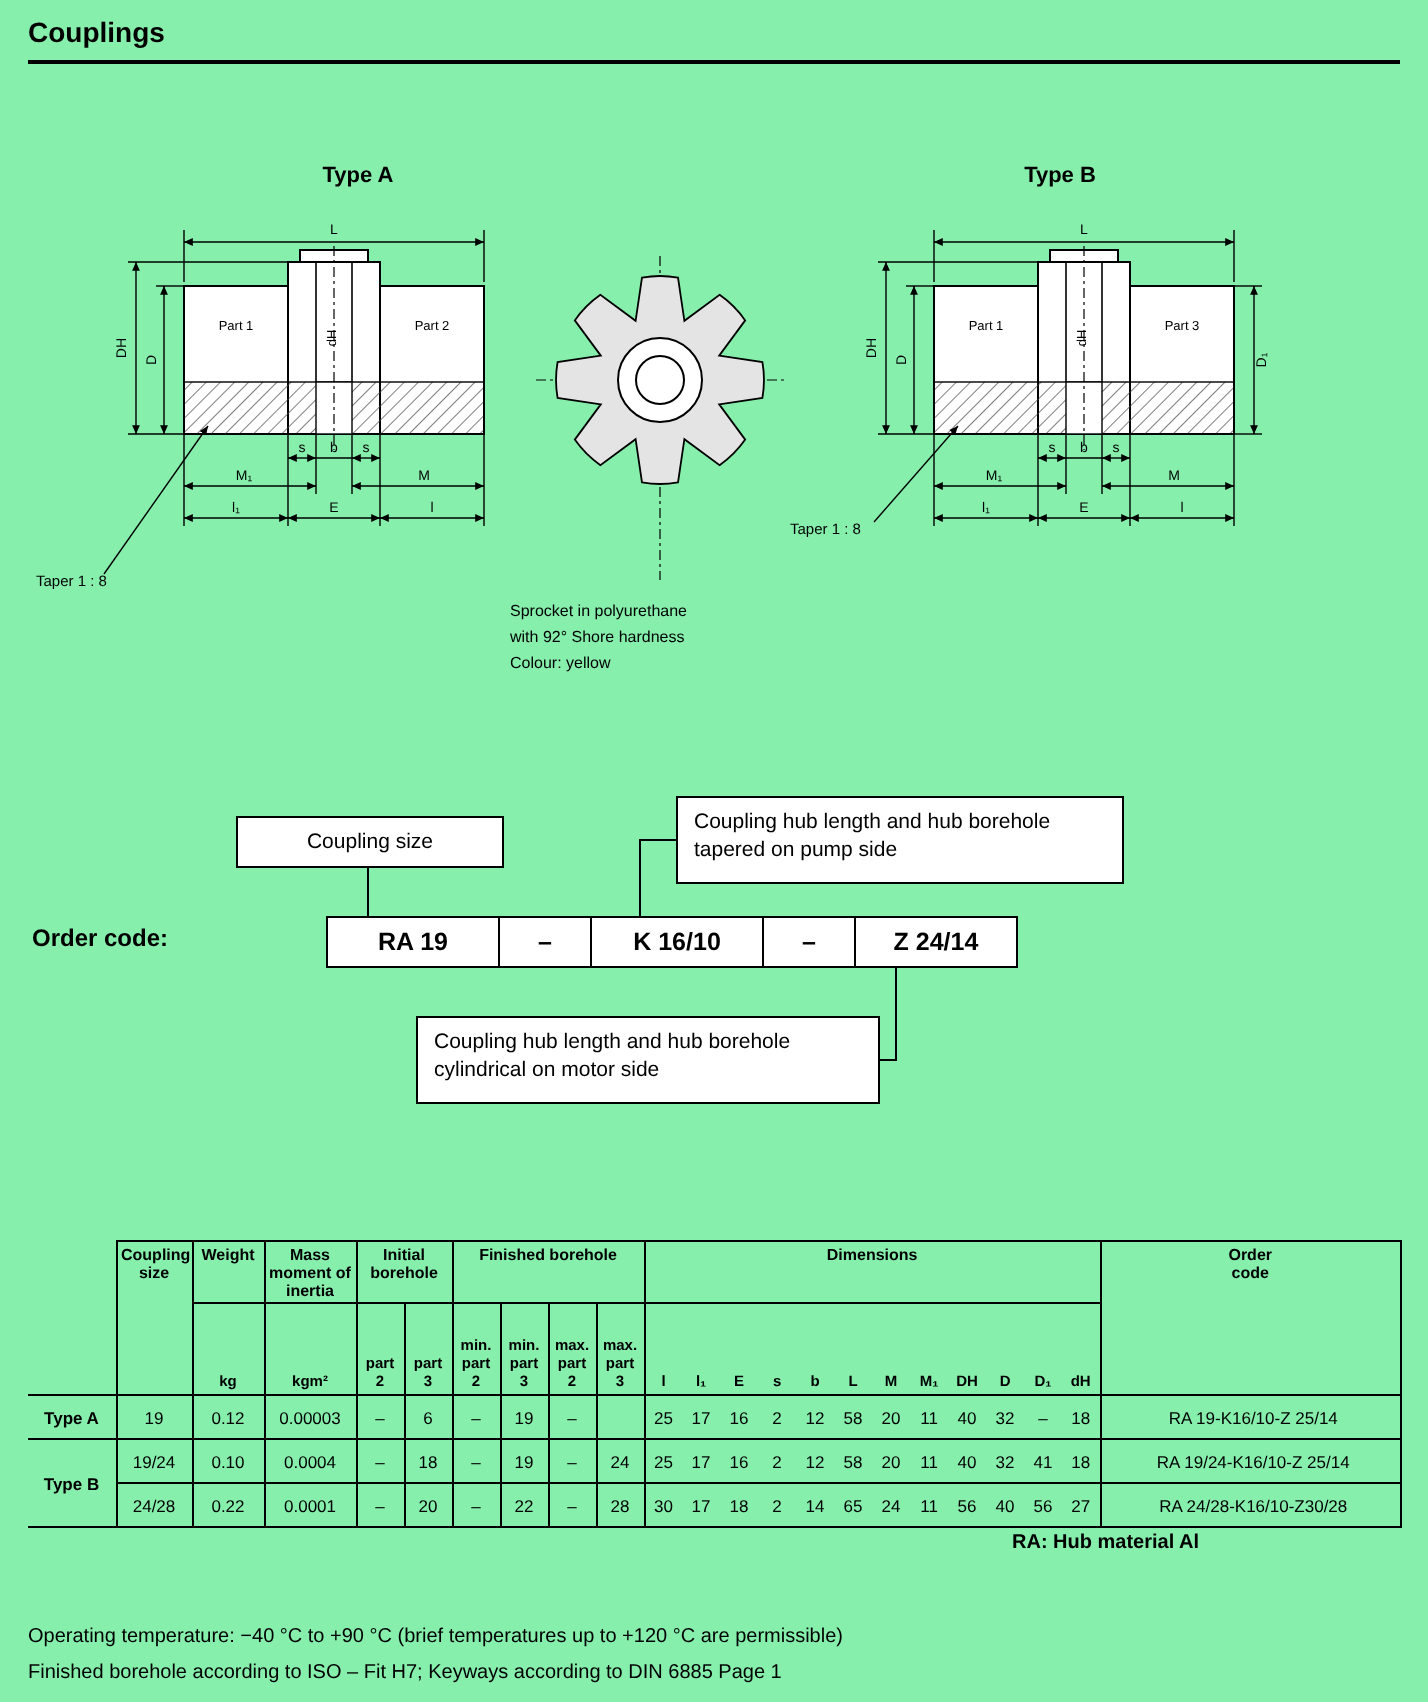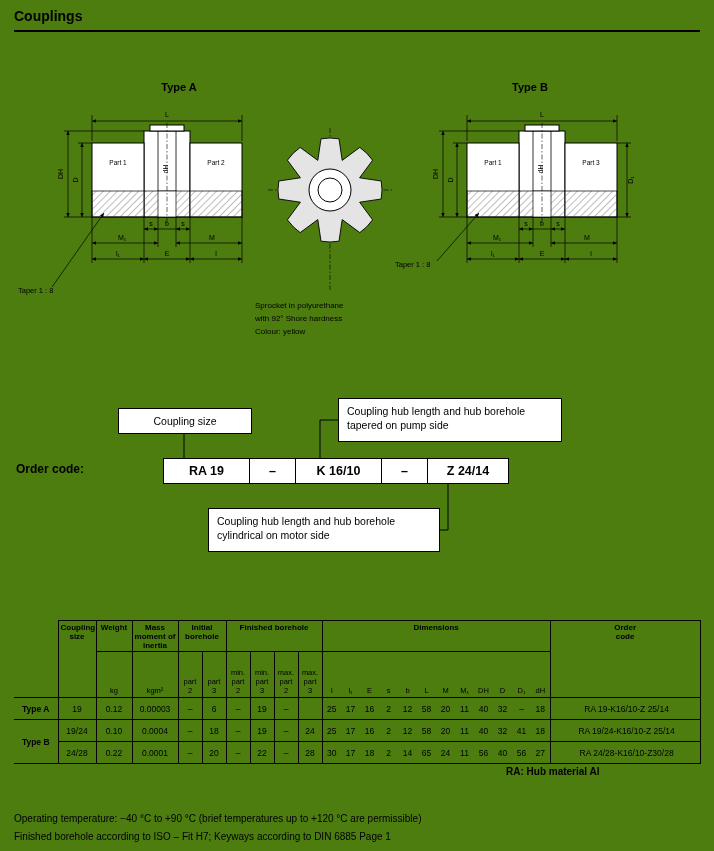--- a/index.html
+++ b/index.html
@@ -1,17 +1,17 @@
 <!DOCTYPE html>
 <html><head>
 <meta charset="utf-8">
 <style>
   html,body{margin:0;padding:0;background:#fff;}
   body{width:714px;height:851px;position:relative;font-family:"Liberation Sans",sans-serif;color:#000;}
-  .sheet{position:absolute;inset:0;background:#4d7c0f;overflow:hidden;}
+  .sheet{position:absolute;inset:0;background:#86efac;overflow:hidden;}
 
   
   .page-title{position:absolute;left:14px;top:8px;font-size:14px;font-weight:bold;}
   .title-rule{position:absolute;left:14px;width:686px;top:30px;height:2px;background:#000;}
 
   
   .diagrams{position:absolute;left:12px;top:75px;}
   svg text{font-family:"Liberation Sans",sans-serif;fill:#000;}
   .ttl{font-size:11px;font-weight:bold;text-anchor:middle;}
   .dtx{font-size:7px;text-anchor:middle;}
@@ -35,21 +35,21 @@
        font-weight:bold;font-size:12.5px;background:#fff;}
   .seg:first-child{margin-left:15px;}
   .w85{width:85px}.w45{width:45px}.w80{width:80px}
   .connectors{position:absolute;inset:0;pointer-events:none;}
   .connectors line,.connectors polyline{stroke:#000;stroke-width:1;fill:none;}
 
   
   table.spec{position:absolute;left:14px;top:620px;width:686px;border-collapse:collapse;table-layout:fixed;}
   table.spec th,table.spec td{border:1px solid #000;padding:1px 2px;text-align:center;vertical-align:middle;}
   table.spec thead .r1 th{font-size:8px;font-weight:bold;vertical-align:top;padding-top:2px;height:22px;}
-  table.spec thead .r2 th{font-size:7.5px;font-weight:normal;vertical-align:bottom;height:42px;padding-bottom:2px;}
+  table.spec thead .r2 th{font-size:7.5px;font-weight:bold;vertical-align:bottom;height:42px;padding-bottom:2px;}
   table.spec td{font-size:8.5px;height:19px;}
   .dimhead,.dimcell{border-left:none !important;border-right:none !important;}
   .rowlabel{font-weight:bold;border-left:none !important;font-size:8.5px;}
   .c0-head{border-left:none !important;border-top:none !important;}
   .ordercell{text-align:left;padding-left:5px !important;font-size:8px;white-space:nowrap;}
   .narrow{display:inline-block;width:32px;}
 
   
   .notes{position:absolute;left:14px;top:810px;font-size:10px;line-height:1.75;}
   .ra-note{position:absolute;left:490px;top:766px;font-size:10px;font-weight:bold;padding-left:16px;}

